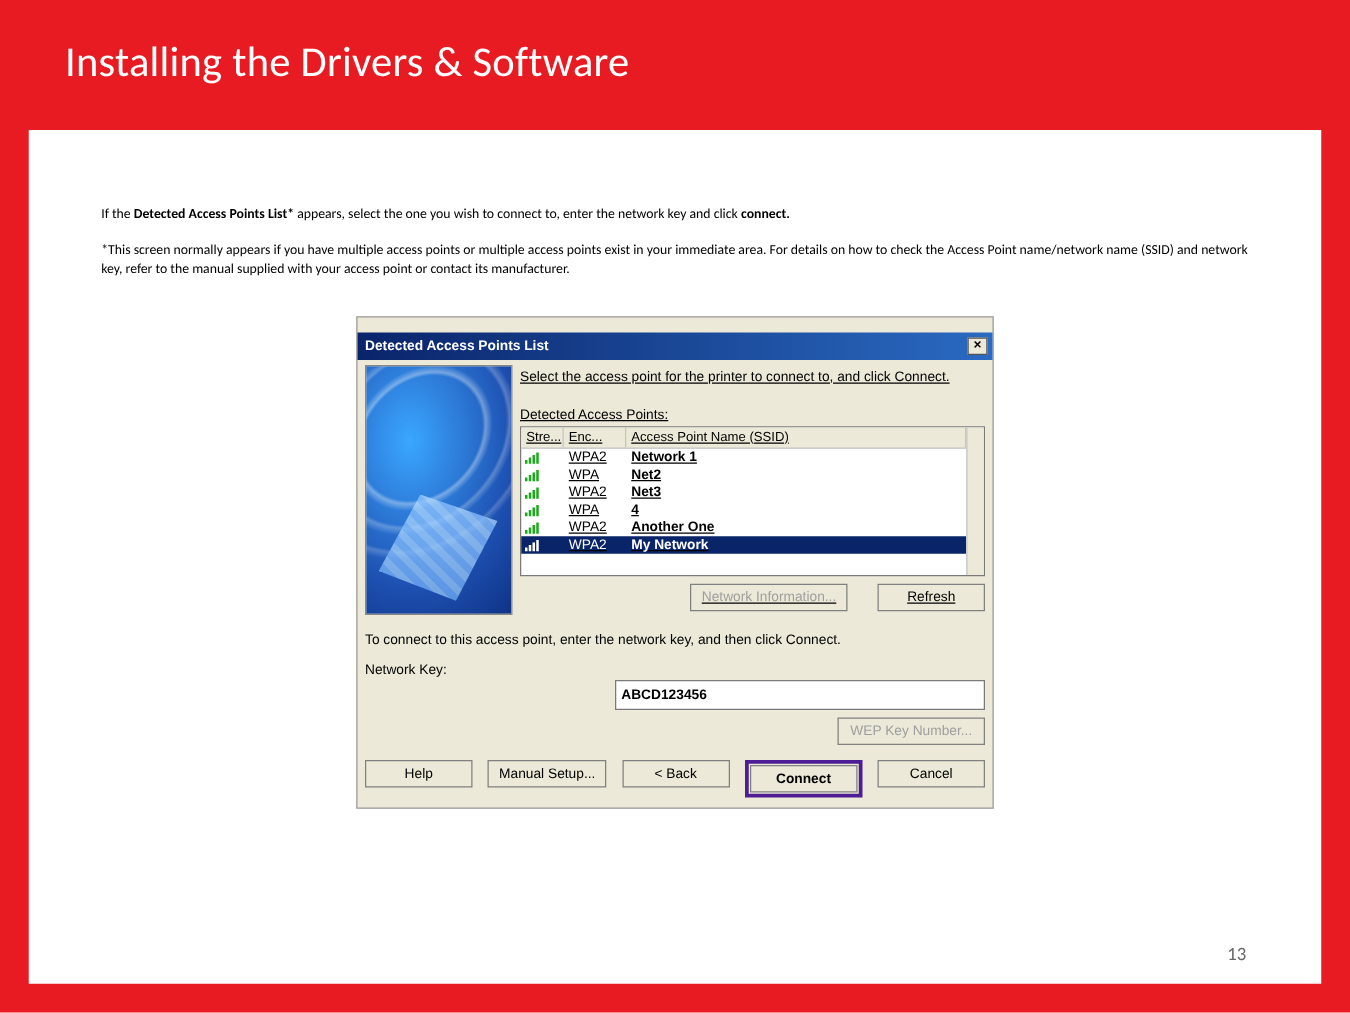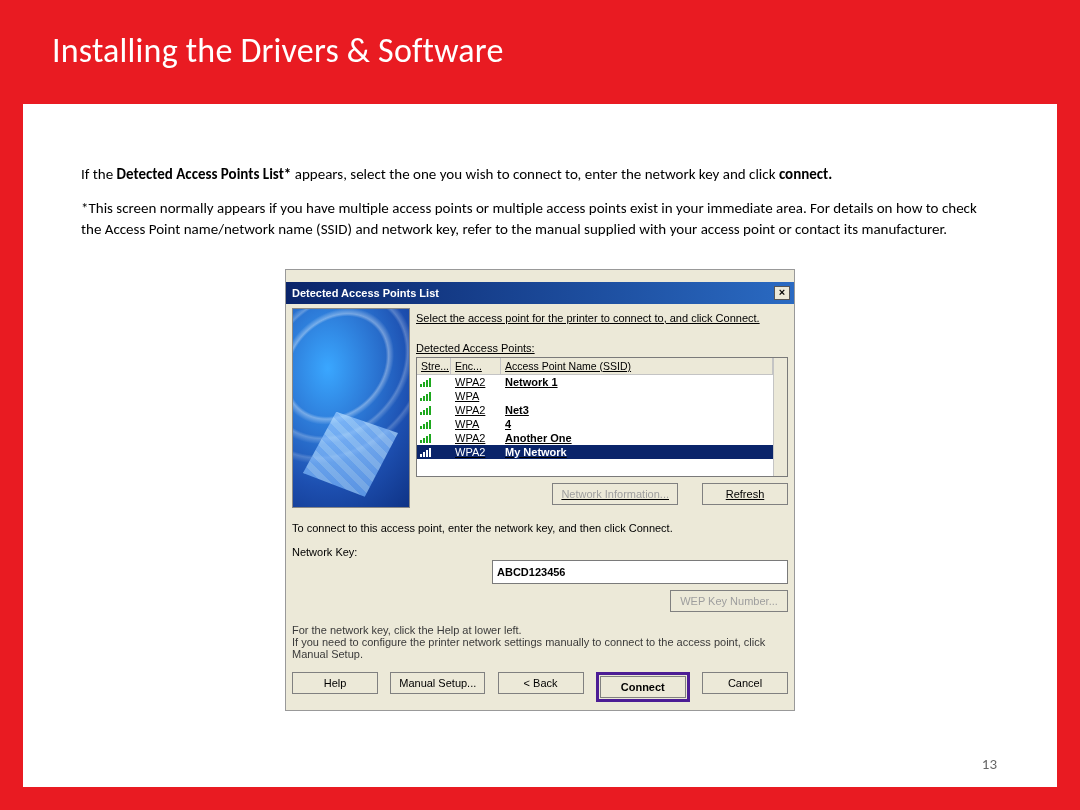--- a/index.html
+++ b/index.html
@@ -25,21 +25,21 @@
     position: absolute;
     top: 104px;
     left: 23px;
     right: 23px;
     bottom: 23px;
     background: #fff;
     padding: 60px 58px 20px 58px;
     color: #000;
   }
   .intro {
-    font-size: 15px;
+    font-size: 11px;
     line-height: 1.35;
   }
   .intro p { margin-bottom: 14px; }
   .page-number {
     position: absolute;
     bottom: 14px;
     right: 60px;
     font-size: 15px;
     color: #666;
   }
@@ -256,20 +256,21 @@
                   <div class="ap-row">
                     <div class="col-s">
                       <span class="sig-icon">
                         <span></span>
                         <span></span>
                         <span></span>
                         <span></span>
                       </span>
                     </div>
                     <div class="col-e">WPA</div>
+                    <div class="col-n">Net2</div>
                   </div>
                   <div class="ap-row">
                     <div class="col-s">
                       <span class="sig-icon">
                         <span></span>
                         <span></span>
                         <span></span>
                         <span></span>
                       </span>
                     </div>
@@ -331,24 +332,20 @@
       </div>
       <div class="nk-value-row">
         <div class="pad"></div>
         <input class="nk-input" value="ABCD123456" style="">
       </div>
 
       <div class="wep-row">
         <div class="btn disabled">WEP Key Number...</div>
       </div>
 
-      <div class="bottom-note">
-        <div>For the network key, click the Help at lower left.</div>
-        <div>If you need to configure the printer network settings manually to connect to the access point, click Manual Setup.</div>
-      </div>
 
       <div class="bottom-btns">
         <div class="btn">Help</div>
         <div class="btn">Manual Setup...</div>
         <div class="btn">&lt; Back</div>
         <span class="connect-wrap">
           <div class="btn">Connect</div>
         </span>
         <div class="btn">Cancel</div>
       </div>

